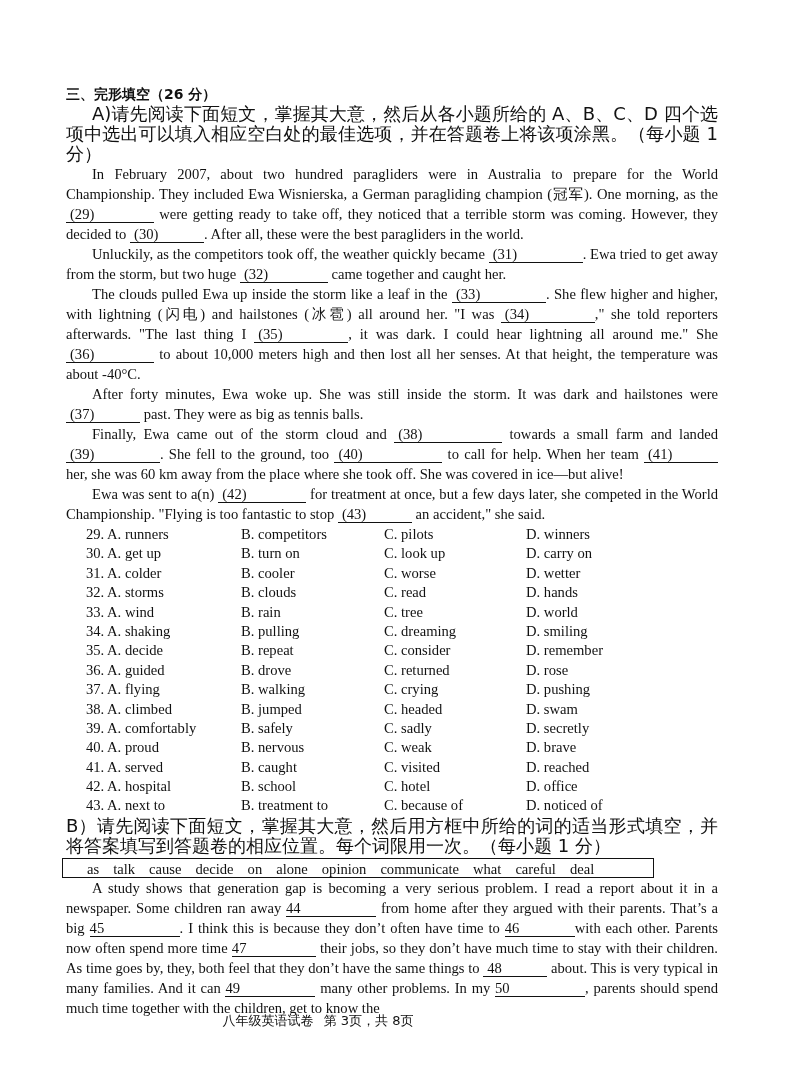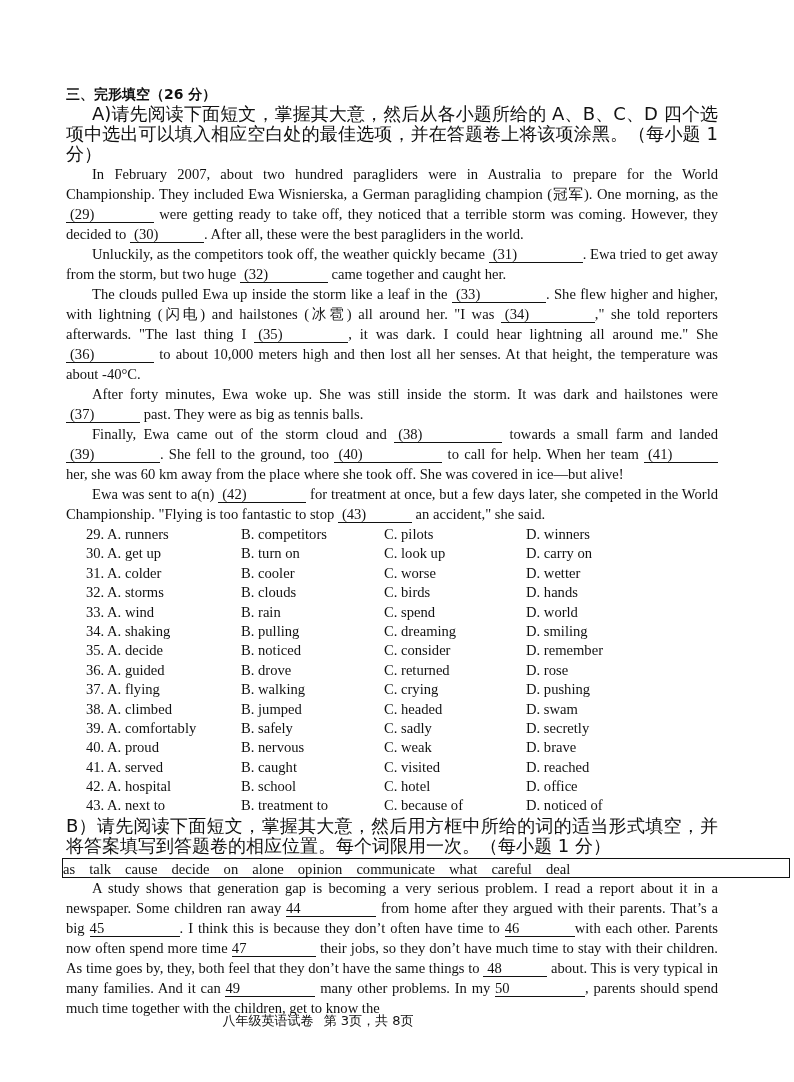--- a/index.html
+++ b/index.html
@@ -21,22 +21,22 @@
   .blank.w5 { min-width: 60px; }
   .blank.center { text-align: center; padding-left: 0; }
   .options { margin-top: 1px; }
   .opt-row { position: relative; height: 19.4px; font-size: 14.6px; line-height: 19.4px; }
   .opt-row span { position: absolute; top: 0; white-space: nowrap; }
   .opt-a { left: 0; margin-left: 20px; }
   .opt-b { left: 175px; }
   .opt-c { left: 318px; }
   .opt-d { left: 460px; }
   .wordbox {
-    border: 1.2px solid #111; margin: 2px 4px 0 -4px; width: 728px; height: 20px;
-    font-size: 14.6px; line-height: 20px; padding-left: 0; box-sizing: border-box;
+    border: 1.2px solid #111; margin: 2px 4px 0 -4px; width: 592px; height: 20px;
+    font-size: 14.6px; line-height: 20px; padding-left: 24px; box-sizing: border-box;
     white-space: nowrap;
   }
   .wordbox span { display: inline-block; margin-right: 14px; }
   .footer {
     position: absolute; left: 0; width: 636px; top: 1012px; text-align: center;
     font-family: "DejaVu Sans", sans-serif; font-size: 13px;
   }
   .footer span { margin: 0 3px; }
 </style>
 </head>
@@ -73,38 +73,38 @@
       </div>
       <div class="opt-row">
         <span class="opt-a">31. A. colder</span>
         <span class="opt-b">B. cooler</span>
         <span class="opt-c">C. worse</span>
         <span class="opt-d">D. wetter</span>
       </div>
       <div class="opt-row">
         <span class="opt-a">32. A. storms</span>
         <span class="opt-b">B. clouds</span>
-        <span class="opt-c">C. birds</span>
+        <span class="opt-c">C. read</span>
         <span class="opt-d">D. hands</span>
       </div>
       <div class="opt-row">
         <span class="opt-a">33. A. wind</span>
         <span class="opt-b">B. rain</span>
-        <span class="opt-c">C. spend</span>
+        <span class="opt-c">C. tree</span>
         <span class="opt-d">D. world</span>
       </div>
       <div class="opt-row">
         <span class="opt-a">34. A. shaking</span>
         <span class="opt-b">B. pulling</span>
         <span class="opt-c">C. dreaming</span>
         <span class="opt-d">D. smiling</span>
       </div>
       <div class="opt-row">
         <span class="opt-a">35. A. decide</span>
-        <span class="opt-b">B. noticed</span>
+        <span class="opt-b">B. repeat</span>
         <span class="opt-c">C. consider</span>
         <span class="opt-d">D. remember</span>
       </div>
       <div class="opt-row">
         <span class="opt-a">36. A. guided</span>
         <span class="opt-b">B. drove</span>
         <span class="opt-c">C. returned</span>
         <span class="opt-d">D. rose</span>
       </div>
       <div class="opt-row">

